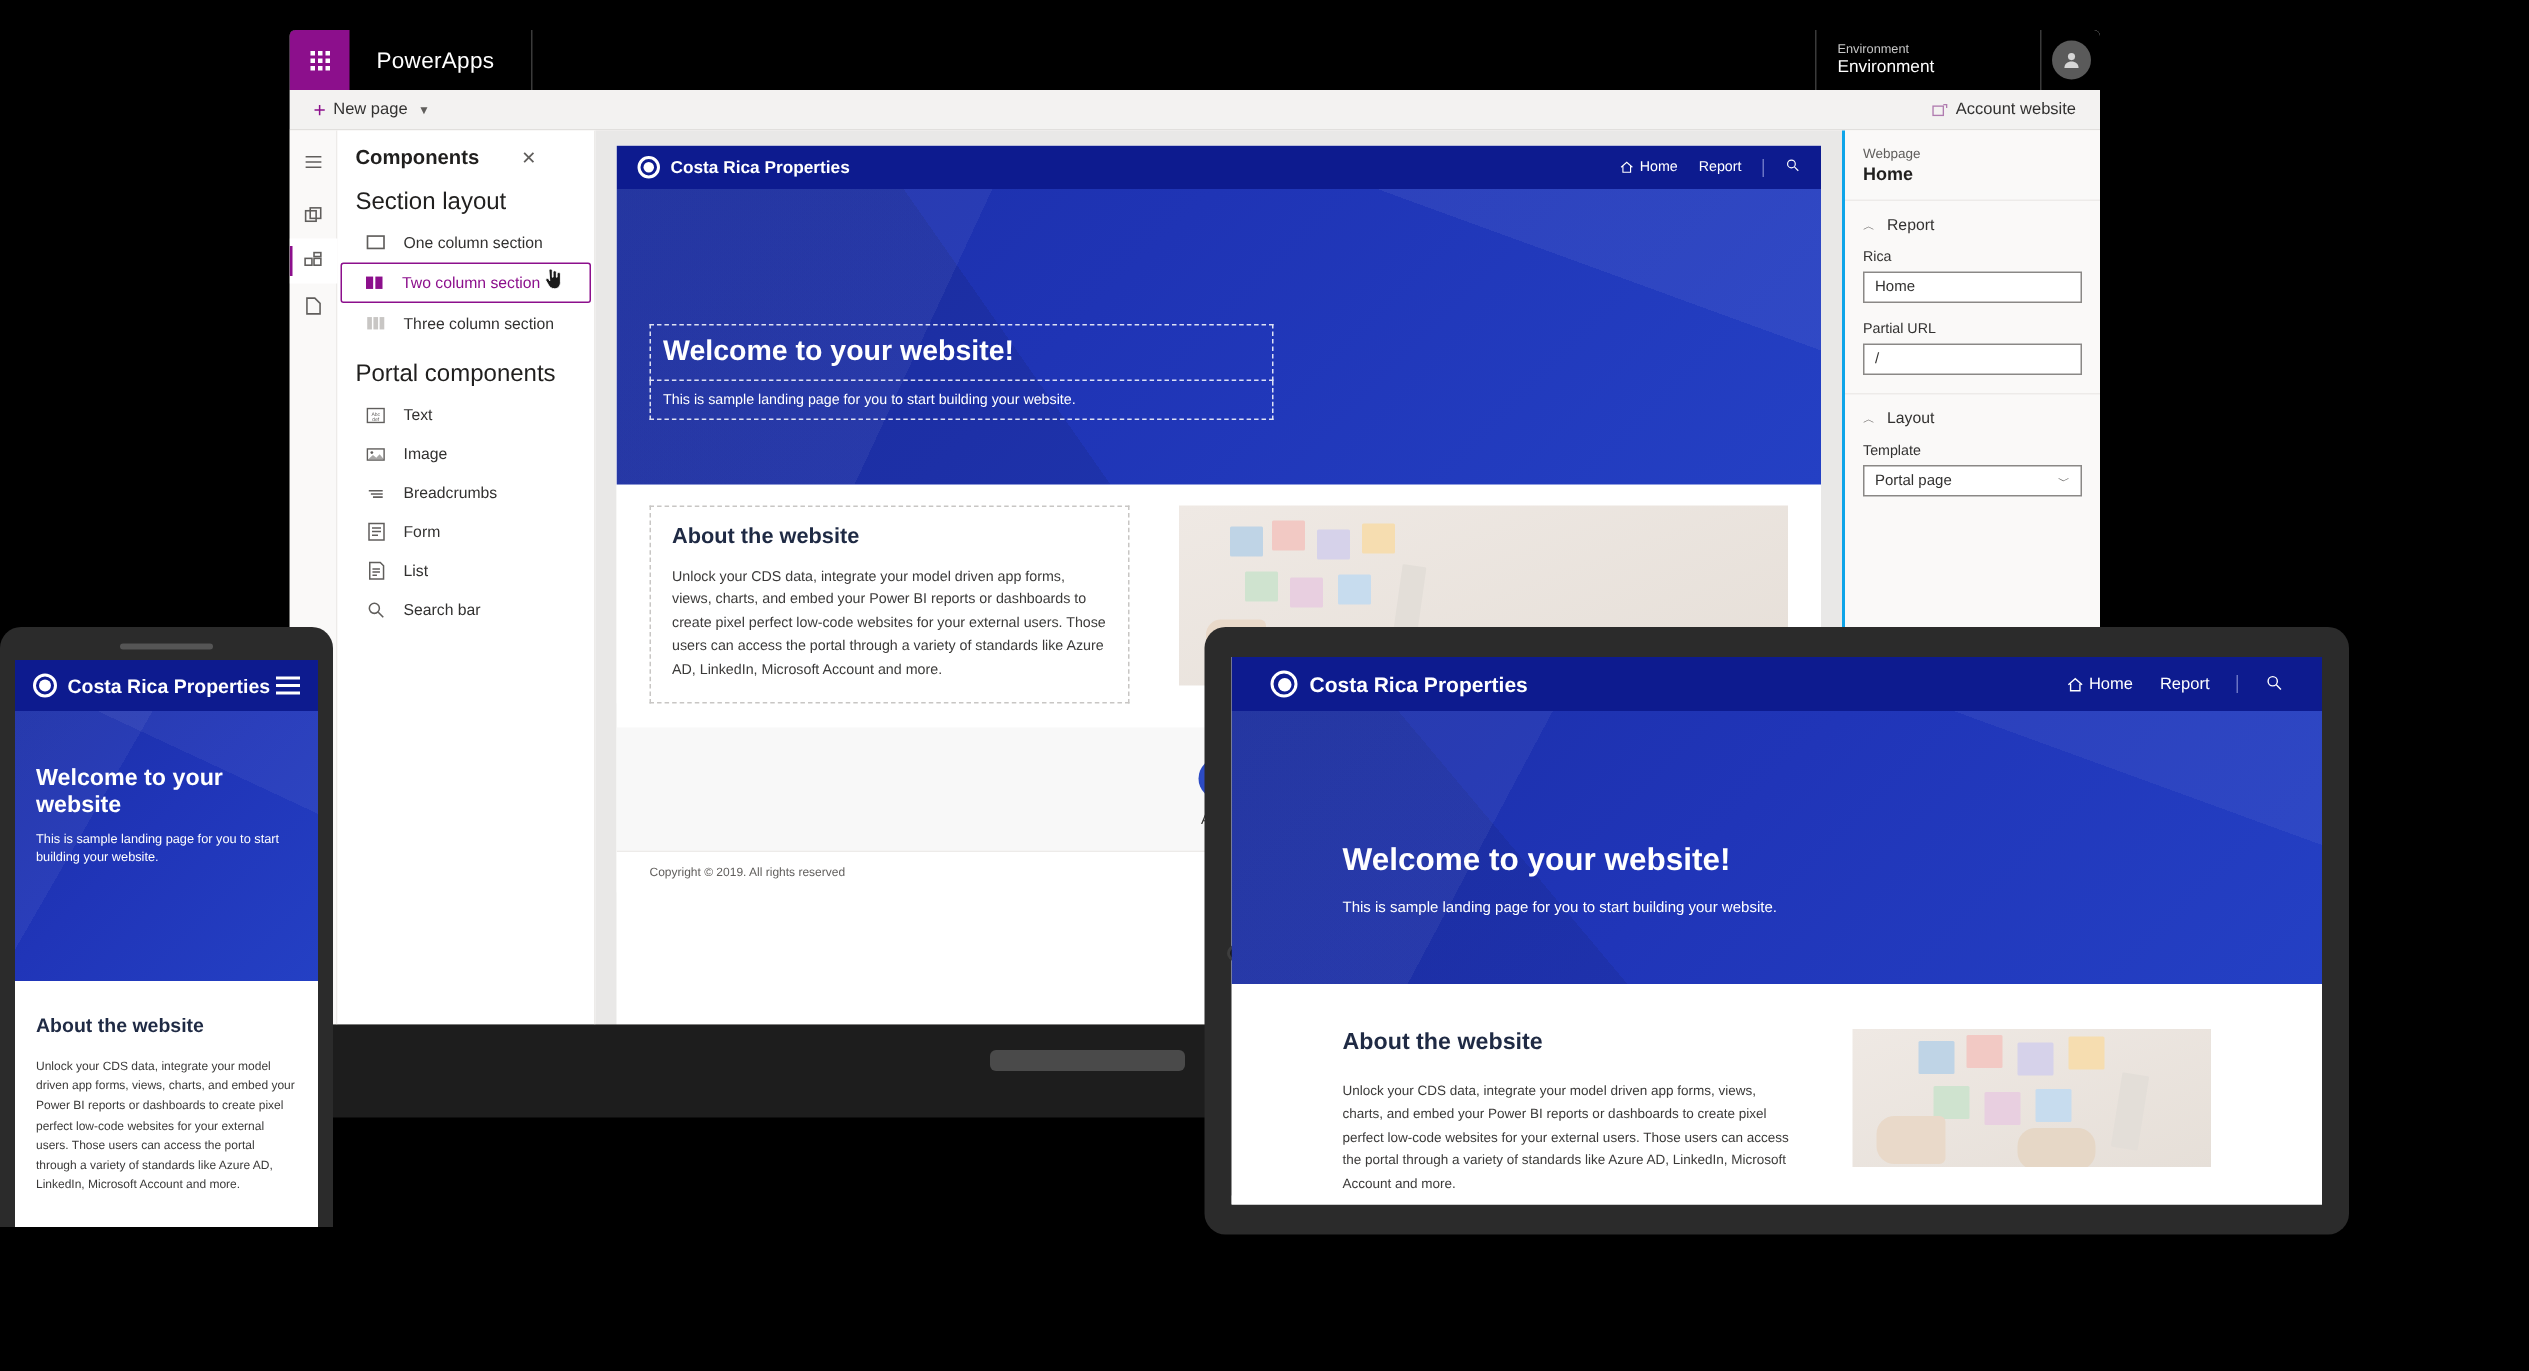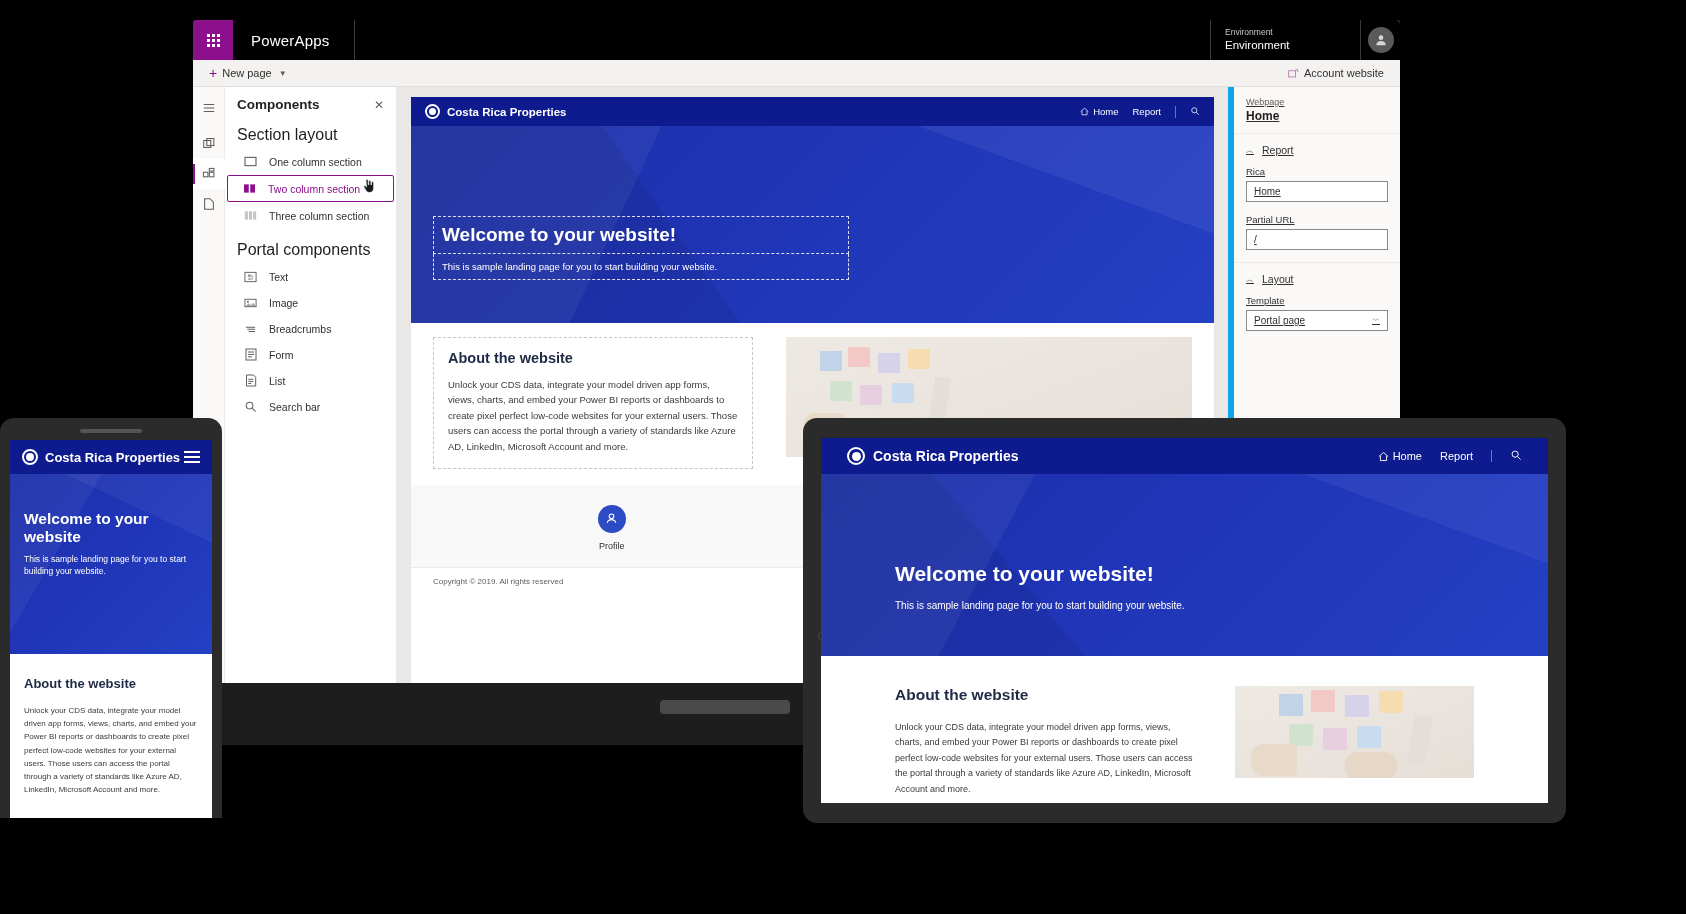--- a/index.html
+++ b/index.html
@@ -98,21 +98,21 @@
   .rail-btn.active::before {
     content:""; position:absolute; left:0; top:5px; bottom:5px; width:2px; background:#8c0f8c;
   }
 
   
   .components-panel {
     width: 172px; background: #fff; border-right: 1px solid #edebe9;
     padding: 8px 0 0 0; position: relative;
   }
   .panel-header {
-    display:flex; align-items:center; justify-content:space-between;
+    display:flex; align-items:center; 
     padding: 2px 12px 10px 12px;
     gap: 28px;
   }
   .panel-title { font-size: 13.5px; font-weight: 600; color: #201f1e; }
   .panel-close { font-size: 12px; color: #605e5c; cursor: pointer; line-height:1; }
   .group-label {
     font-size: 16px; font-weight: 400; color: #201f1e;
     padding: 4px 12px 4px 12px;
   }
   .comp-item {
@@ -198,22 +198,22 @@
     display:flex; align-items:center; justify-content:center; color:#fff;
   }
   .icon-label { font-size: 9px; color: #323130; }
   .site-footer {
     border-top: 1px solid #edebe9; padding: 9px 22px; font-size: 8px; color: #605e5c;
     background:#fff;
   }
 
   
   .props-panel {
-    width: 172px; background: #faf9f8; border-left: 6px solid #0ea5e9;
-    font-size: 10.5px; color:#323130;text-decoration:underline;
+    width: 172px; background: #faf9f8; border-left: 2px solid #0ea5e9;
+    font-size: 10.5px; color:#323130;
   }
   .props-head { padding: 10px 12px 10px 12px; border-bottom: 1px solid #edebe9; background:#faf9f8;}
   .props-kicker { font-size: 9px; color:#605e5c; }
   .props-name { font-size: 12px; font-weight: 600; color:#201f1e; margin-top: 2px;}
   .props-section {
     display:flex; align-items:center; gap: 8px;
     padding: 10px 12px 6px 12px; font-size: 10.5px; color:#323130;
   }
   .caret { font-size: 8px; color:#605e5c; }
   .field { padding: 4px 12px 8px 12px; }
@@ -568,29 +568,20 @@
           </div>
 
           <div class="icon-strip">
             <div class="icon-cell">
               <span class="round-icon">
                 <svg width="15" height="15" viewBox="0 0 16 16">
                   <circle cx="8" cy="5.6" r="2.5" fill="none" stroke="#fff" stroke-width="1.1"></circle>
                   <path d="M3.4 12.6c.6-2.3 2.4-3.4 4.6-3.4s4 1.1 4.6 3.4" fill="none" stroke="#fff" stroke-width="1.1"></path>
                 </svg>
               </span>
-              <span class="icon-label">Profile</span>
-            </div>
-            <div class="icon-cell">
-              <span class="round-icon">
-                <svg width="15" height="15" viewBox="0 0 16 16">
-                  <circle cx="8" cy="5.6" r="2.5" fill="none" stroke="#fff" stroke-width="1.1"></circle>
-                  <path d="M3.4 12.6c.6-2.3 2.4-3.4 4.6-3.4s4 1.1 4.6 3.4" fill="none" stroke="#fff" stroke-width="1.1"></path>
-                </svg>
-              </span>
               <span class="icon-label">About</span>
             </div>
           </div>
 
           <div class="site-footer">Copyright © 2019. All rights reserved</div>
         </div>
       </div>
 
       <div class="props-panel">
         <div class="props-head">

